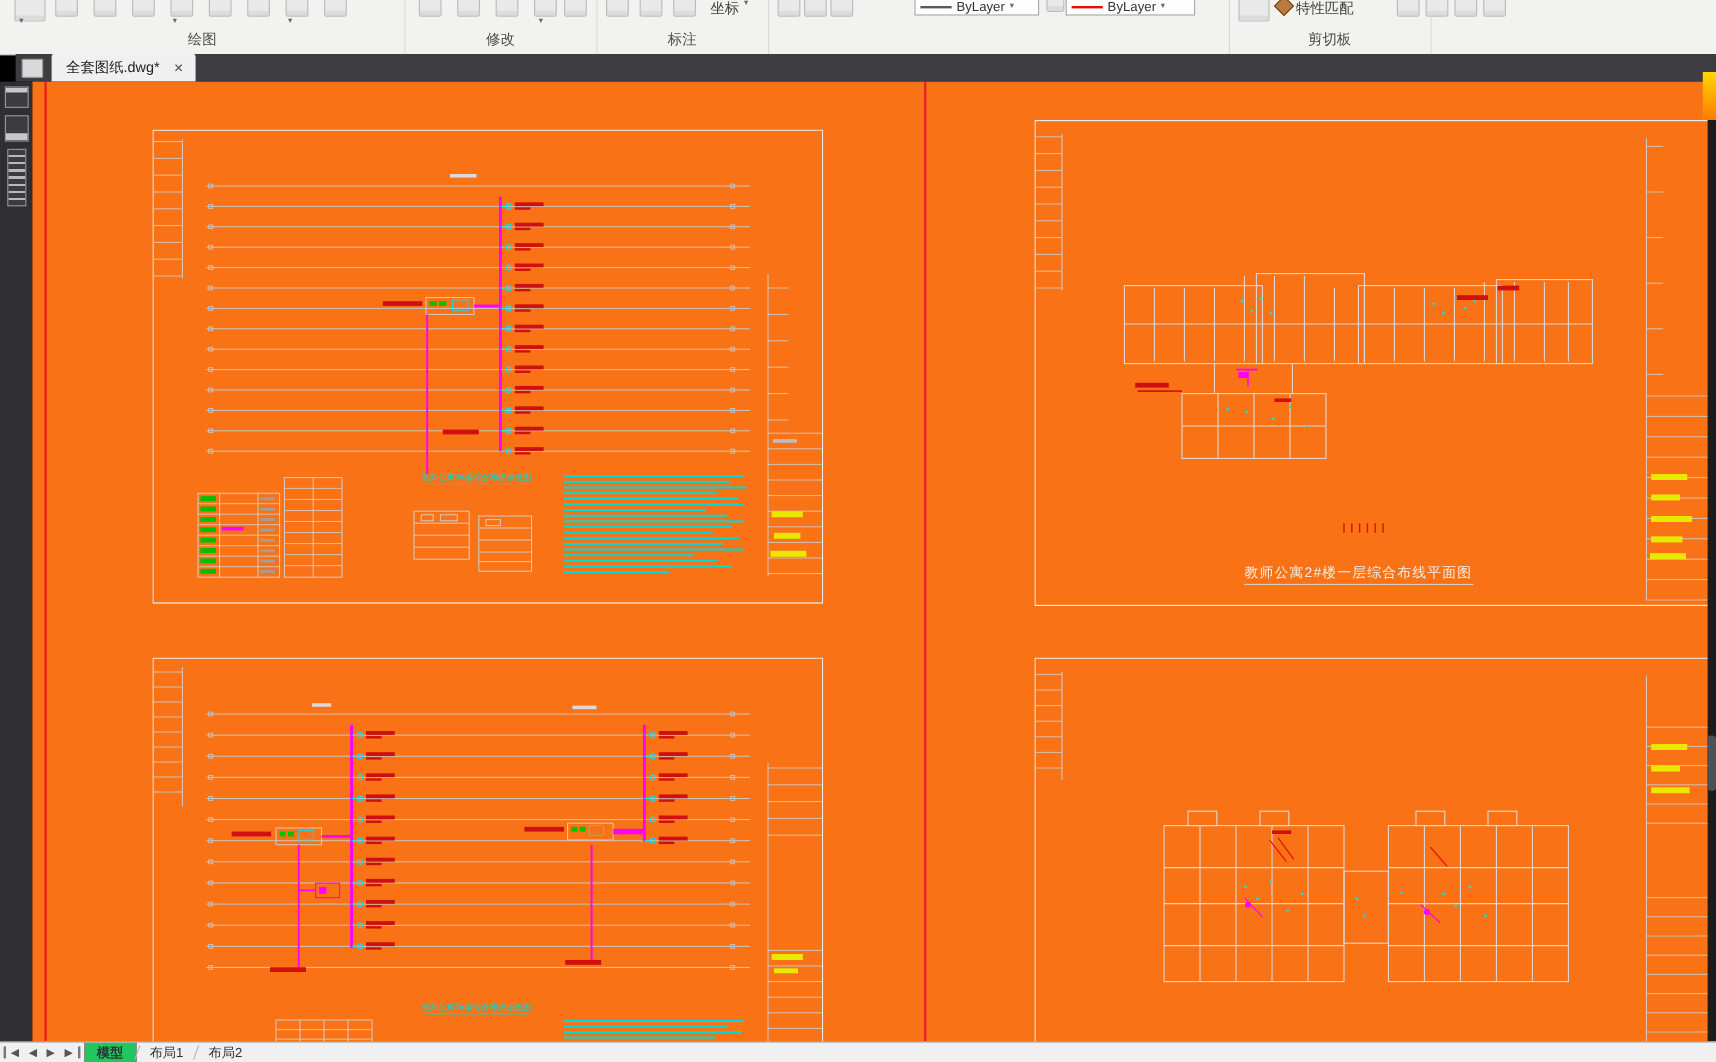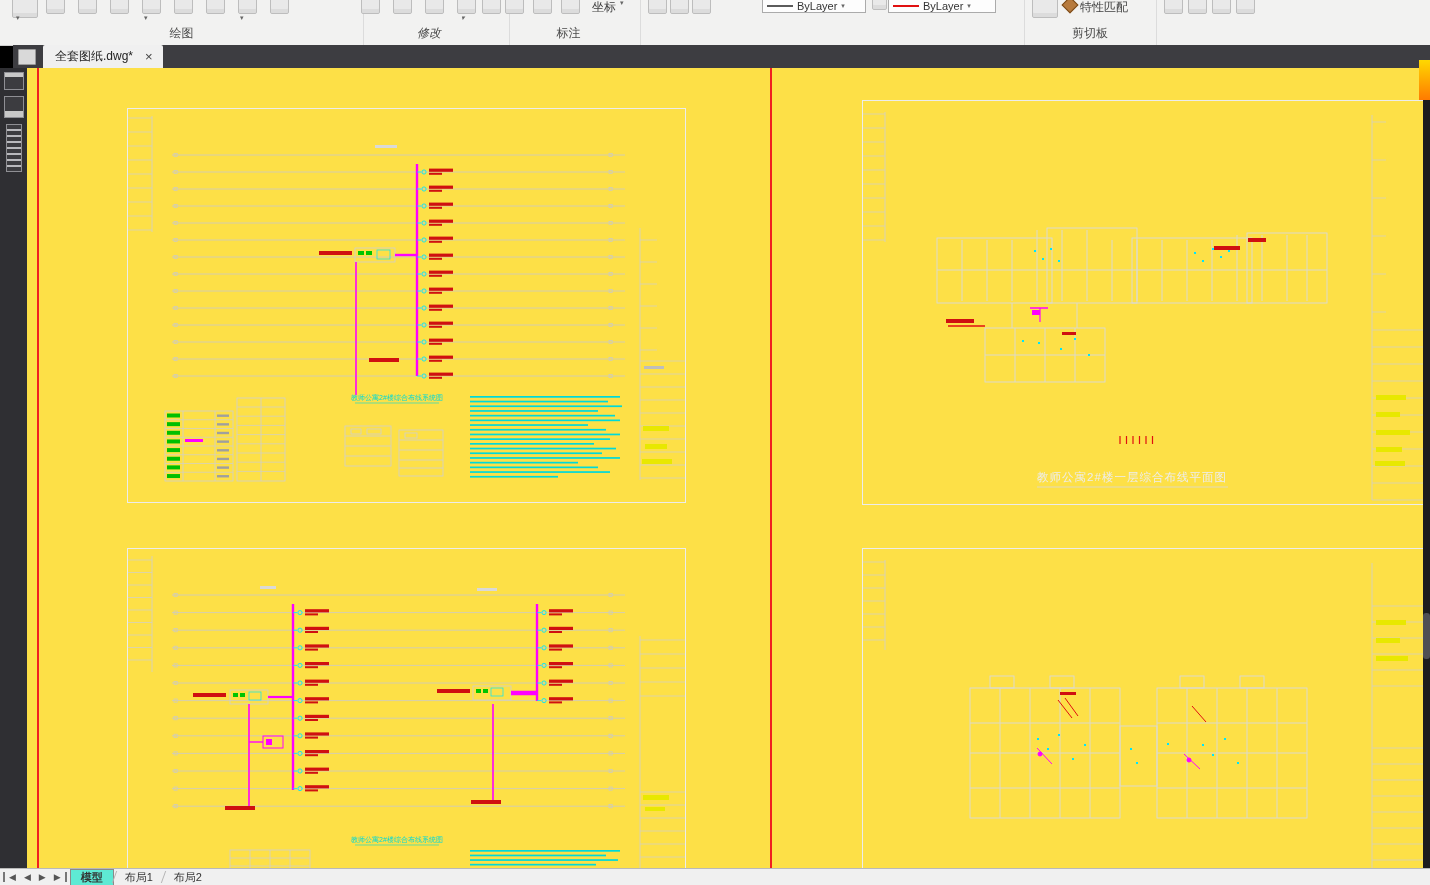--- a/index.html
+++ b/index.html
@@ -26,66 +26,66 @@
   .doc-close{color:#444;font-size:13px;line-height:1;}
 
   
   .side-toolbar{position:absolute;left:0;top:68px;width:27px;height:800px;background:#2f2f33;}
   .side-icon{position:absolute;left:4px;background:#3c3c40;border:1px solid #8f8f94;}
   .si1{top:4px;width:18px;height:16px;box-shadow:inset 0 4px 0 #c8c8c8;}
   .si2{top:28px;width:18px;height:20px;box-shadow:inset 0 -6px 0 #c8c8c8;}
   .si3{top:56px;width:14px;height:46px;left:6px;background:repeating-linear-gradient(#3c3c40 0 4px,#b9b9bd 4px 6px);}
 
   
-  .canvas{position:absolute;left:27px;top:68px;width:1403px;height:800px;background:#fde047;overflow:hidden;}
+  .canvas{position:absolute;left:27px;top:68px;width:1403px;height:800px;background:#f97316;overflow:hidden;}
   .guide{position:absolute;top:0;width:2px;height:800px;background:#f02020;}
   .sheet{position:absolute;}
   .frame{stroke:#ececec;fill:none;stroke-width:1;}
   .w{stroke:#cfcfcf;fill:none;stroke-width:0.8;}
   .bw{stroke:#d9d9d9;fill:none;stroke-width:0.9;}
   svg text{font-family:"Liberation Sans",sans-serif;}
   .cyantext{fill:#00d9d9;font-size:7px;}
   .plantitle{fill:#ededed;font-size:11.5px;letter-spacing:1px;}
   .vtrack{position:absolute;right:0;top:0;width:7px;height:800px;background:#1c1c1e;}
   .vthumb{position:absolute;right:0px;top:545px;width:7px;height:46px;background:#4f4f54;border-radius:3px;}
   .orange-marker{position:absolute;left:1419px;top:60px;width:11px;height:40px;background:linear-gradient(#ffd800,#ff7a00);z-index:5;}
 
   
   .bottombar{position:absolute;left:0;top:868px;width:1430px;height:17px;background:#f0f0f0;border-top:1px solid #b9b9b9;display:flex;align-items:center;font-size:11px;color:#333;box-sizing:border-box;}
   .navbtn{padding:0 4px;font-size:9px;color:#555;}
   .navbtn.edge{border-left:2px solid #777;margin-left:3px;}
   .navbtn.edge-r{border-right:2px solid #777;margin-right:3px;}
   .ltab{height:16px;display:flex;align-items:center;padding:0 10px;color:#333;}
-  .ltab.active{background:#5eead4;border:1px solid #8a8a8a;border-bottom:none;font-weight:bold;}
+  .ltab.active{background:#22c55e;border:1px solid #8a8a8a;border-bottom:none;font-weight:bold;}
   .ltab-sep{width:1px;height:12px;background:#b5b5b5;transform:skewX(-20deg);}
 </style>
 </head>
 <body>
 
 <div id="stage">
 
   <div class="ribbon">
 
-    <div class="panel" style="left:0;width:337px;padding-left:26px;">
+    <div class="panel" style="left:0;width:337px;">
       <div class="ricon lg" style="left:12px;"></div>
       <div class="ricon" style="left:46px;"></div>
       <div class="ricon" style="left:78px;"></div>
       <div class="ricon" style="left:110px;"></div>
       <div class="ricon" style="left:142px;"></div>
       <div class="ricon" style="left:174px;"></div>
       <div class="ricon" style="left:206px;"></div>
       <div class="ricon" style="left:238px;"></div>
       <div class="ricon" style="left:270px;"></div>
       <span class="caret" style="left:16px;top:14px;">▾</span>
       <span class="caret" style="left:144px;top:14px;">▾</span>
       <span class="caret" style="left:240px;top:14px;">▾</span>
       <div class="panel-label">绘图</div>
     </div>
 
-    <div class="panel" style="left:349px;width:160px;font-style:italic;">
+    <div class="panel" style="left:337px;width:160px;">
       <div class="ricon" style="left:12px;"></div>
       <div class="ricon" style="left:44px;"></div>
       <div class="ricon" style="left:76px;"></div>
       <div class="ricon" style="left:108px;"></div>
       <div class="ricon" style="left:133px;"></div>
       <span class="caret" style="left:112px;top:14px;">▾</span>
       <div class="panel-label">修改</div>
     </div>
 
     <div class="panel" style="left:497px;width:143px;">
@@ -109,21 +109,21 @@
         <span class="caret" style="position:static;">▾</span>
       </div>
       <div class="ricon" style="left:232px;width:13px;height:13px;"></div>
       <div class="dd" style="left:248px;width:108px;">
         <span class="swatch red"></span>
         <span>ByLayer</span>
         <span class="caret" style="position:static;">▾</span>
       </div>
     </div>
 
-    <div class="panel" style="left:1024px;width:132px;">
+    <div class="panel" style="left:1024px;width:132px;padding-left:36px;">
       <div class="ricon lg" style="left:8px;"></div>
       <div class="btn-text" style="left:40px;">
         <span class="brush"></span>
         <span>特性匹配</span>
       </div>
       <div class="panel-label">剪切板</div>
     </div>
 
     <div class="panel" style="left:1156px;width:274px;border-right:none;">
       <div class="ricon" style="left:8px;"></div>

